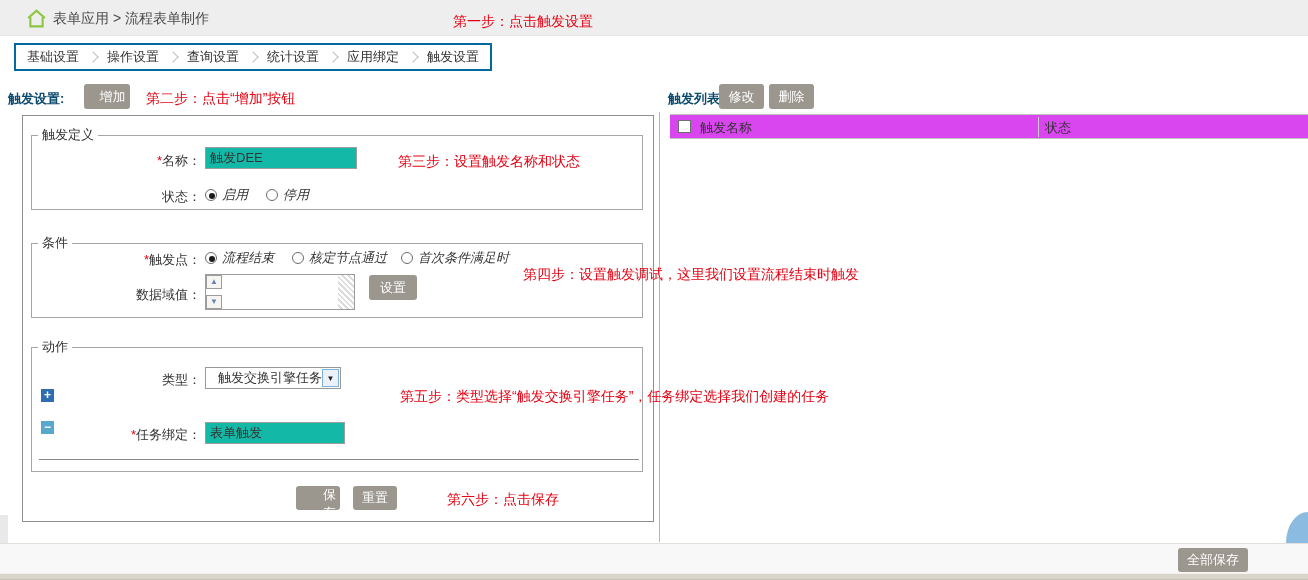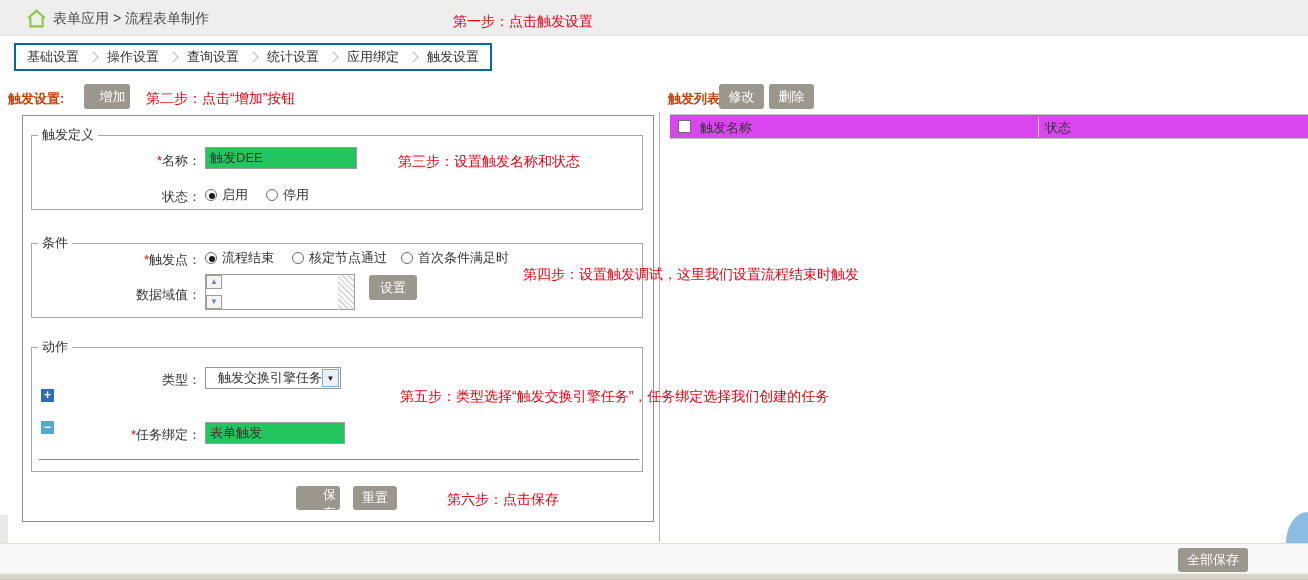--- a/index.html
+++ b/index.html
@@ -28,48 +28,48 @@
   .step6 { left:447px; top:491px; }
 
   
   .tabbar { left:14px; top:43px; height:28px; display:flex; align-items:center;
             border:2px solid #0369a1; background:#fff; padding:0 4px; }
   .tab { font-size:13px; color:#333; padding:0 7px; line-height:26px; white-space:nowrap; cursor:pointer; }
   .chev { width:8px; height:8px; border-top:1px solid #bdbdbd; border-right:1px solid #bdbdbd;
           transform:rotate(45deg); margin:0 3px; }
 
   
-  .tool-label { font-size:13px; font-weight:bold; color:#c2410c; white-space:nowrap; }
+  .tool-label { font-size:13px; font-weight:bold; color:#0c4a6e; white-space:nowrap; }
   .btn { display:inline-block; background:#9b968e; color:#fff; border:none; border-radius:3px;
          font-size:13px; text-align:center; cursor:pointer; font-family:inherit; }
   .btn-add  { left:84px; top:84px; width:46px; height:25px;padding-left:11px; }
   .btn-edit { left:719px; top:84px; width:45px; height:25px; }
   .btn-del  { left:769px; top:84px; width:45px; height:25px; }
   .lt-label { left:8px; top:90px; }
   .rt-label { left:668px; top:90px; }
 
   
   .formbox { left:22px; top:115px; width:632px; height:407px; border:1px solid #8f8f8f; background:#fff; z-index:5; }
   fieldset.grp { position:absolute; border:1px solid #a6a6a6; }
   fieldset.grp legend { font-size:13px; color:#333; padding:0 4px; margin-left:6px; }
   .fs-def  { left:8px; top:10px;  width:612px; height:84px; }
   .fs-cond { left:8px; top:118px; width:612px; height:84px; }
   .fs-act  { left:8px; top:222px; width:612px; height:134px; }
 
   .flabel { position:absolute; left:0; width:178px; text-align:right; font-size:13px; color:#333; white-space:nowrap; }
   .star { color:#e60012; }
   .tinput { position:absolute; height:22px; border:1px solid #9d9d9d; font-size:13px; color:#333;
-            padding:0 4px; font-family:inherit; background:#22c55e; }
+            padding:0 4px; font-family:inherit; background:#14b8a6; }
 
   .radio { display:inline-block; width:12px; height:12px; border:1px solid #6b6b6b; border-radius:50%;
            background:#fff; position:relative; vertical-align:-2px; cursor:pointer; }
   .radio.sel::after { content:""; position:absolute; left:3px; top:3px; width:6px; height:6px;
                       border-radius:50%; background:#1a1a1a; }
   .rgroup { position:absolute; display:flex; align-items:center; font-size:13px; }
-  .rgroup .rlabel { margin:0 0 0 5px; }
+  .rgroup .rlabel { margin:0 0 0 5px;font-style:italic; }
   .gap18 { width:18px; } .gap14 { width:14px; }
 
   
   .databox { left:182px; top:158px; width:150px; height:36px; border:1px solid #9d9d9d; background:#fff; }
   .spincol { position:absolute; right:0; top:0; width:16px; height:100%;
              background:repeating-linear-gradient(45deg,#ffffff 0 2px,#dcdcdc 2px 4px); }
   .spinbtn { position:absolute; left:0; width:16px; height:14px; background:#f6f5f2; border:1px solid #9d9d9d;
              font-size:8px; line-height:12px; text-align:center; color:#6b84ad; cursor:pointer; }
   .spin-up { top:0; } .spin-down { bottom:0; }
   .btn-set { left:346px; top:159px; width:48px; height:25px; }

